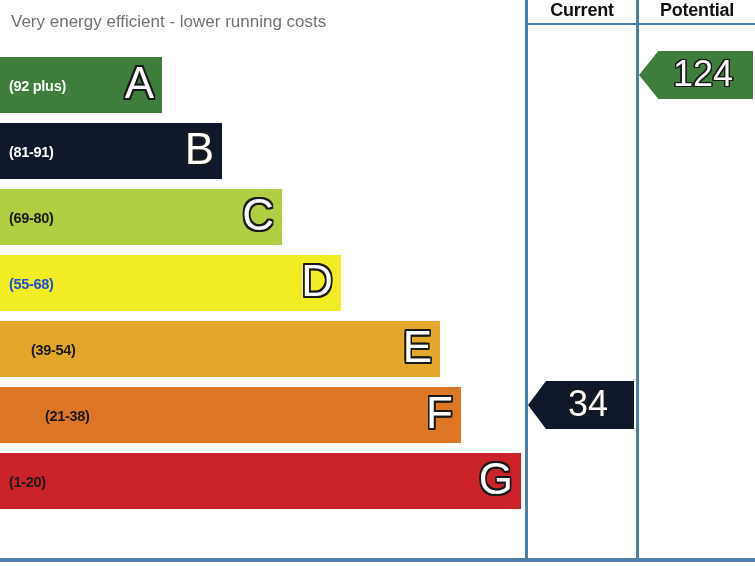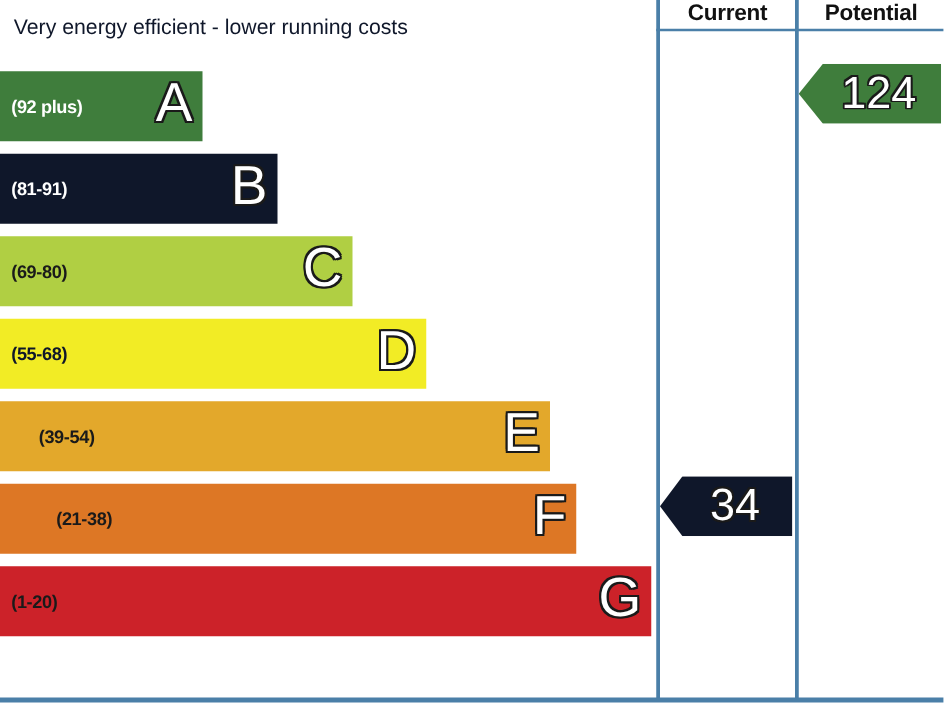--- a/index.html
+++ b/index.html
@@ -142,36 +142,36 @@
 <div id="epc-chart" style="background: rgb(255, 255, 255);">
 
   <div class="col-header current">Current</div>
   <div class="col-header potential">Potential</div>
 
   <div class="header-rule" style="background: rgb(74, 127, 168);"></div>
   <div class="col-rule current-left" style="background: rgb(74, 127, 168);"></div>
   <div class="col-rule potential-left" style="background: rgb(74, 127, 168);"></div>
   <div class="bottom-rule" style="background: rgb(74, 127, 168);"></div>
 
-  <div class="caption top" style="color: #0f172a;">Very energy efficient - lower running costs</div>
+  <div class="caption top" style="color: #737373;">Very energy efficient - lower running costs</div>
 
   <div class="band" style="top: 57px; width: 162px; background: rgb(63, 125, 60);">
     <span class="band-range" style="color: rgb(255, 255, 255); text-align: right;">(92 plus)</span>
     <span class="band-letter">A</span>
   </div>
   <div class="band" style="top: 123px; width: 222px; background: #0f172a;">
     <span class="band-range" style="color: rgb(255, 255, 255);">(81-91)</span>
     <span class="band-letter">B</span>
   </div>
   <div class="band" style="top: 189px; width: 282px; background: rgb(176, 207, 67);">
     <span class="band-range" style="color: rgb(26, 26, 26);">(69-80)</span>
     <span class="band-letter">C</span>
   </div>
   <div class="band" style="top: 255px; width: 341px; background: rgb(242, 236, 37);">
-    <span class="band-range" style="color: #0f172a;">(55-68)</span>
+    <span class="band-range" style="color: #1d4ed8;">(55-68)</span>
     <span class="band-letter">D</span>
   </div>
   <div class="band" style="top: 321px; width: 440px; background: rgb(227, 168, 43); padding-left: 31px;">
     <span class="band-range" style="color: rgb(26, 26, 26);">(39-54)</span>
     <span class="band-letter">E</span>
   </div>
   <div class="band" style="top: 387px; width: 461px; background: rgb(221, 119, 37);">
     <span class="band-range" style="color: rgb(26, 26, 26); margin-left: 36px;">(21-38)</span>
     <span class="band-letter">F</span>
   </div>

